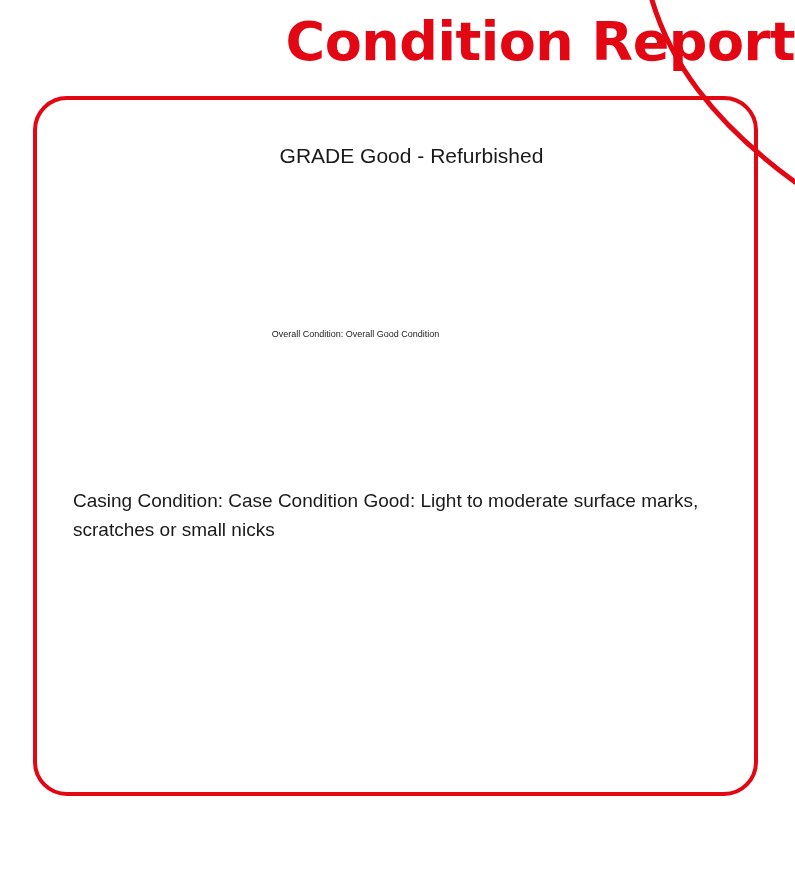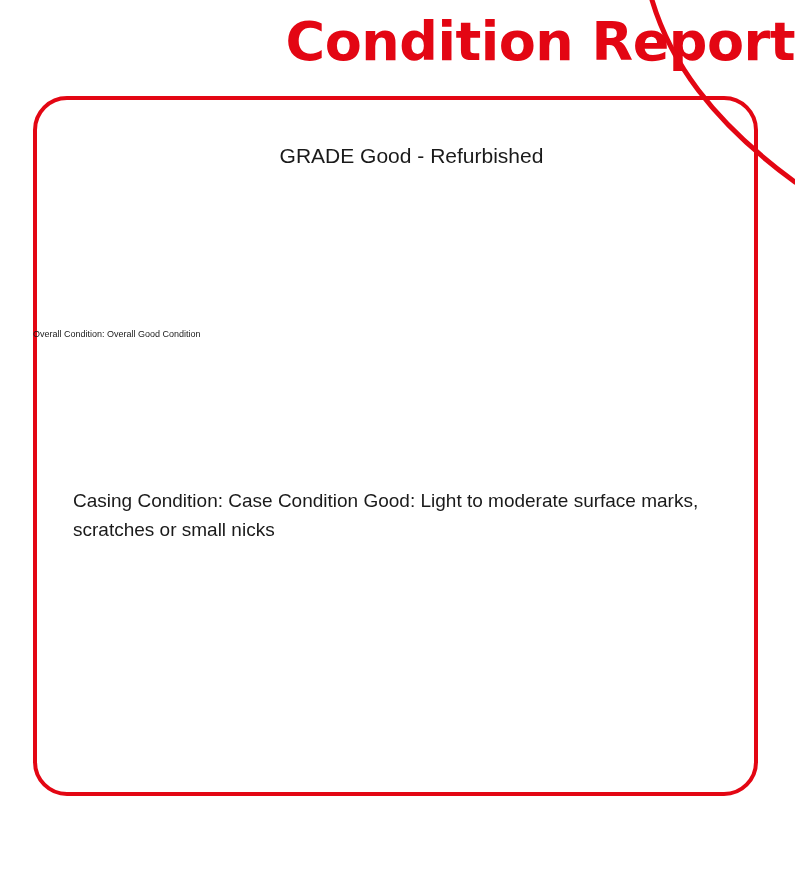--- a/index.html
+++ b/index.html
@@ -73,21 +73,21 @@
     line-height: 28px;
     color: #1a1a1a;
     margin-left: 16px;
   }
 
   #overall-line {
     position: absolute;
     left: 33px;
     top: 327px;
     width: 645px;
-    text-align: left;
+    text-align: center;
     font-size: 9px;
     line-height: 14px;
     color: #1a1a1a;
   }
 
   #casing-line {
     position: absolute;
     left: 73px;
     top: 486px;
     width: 645px;

